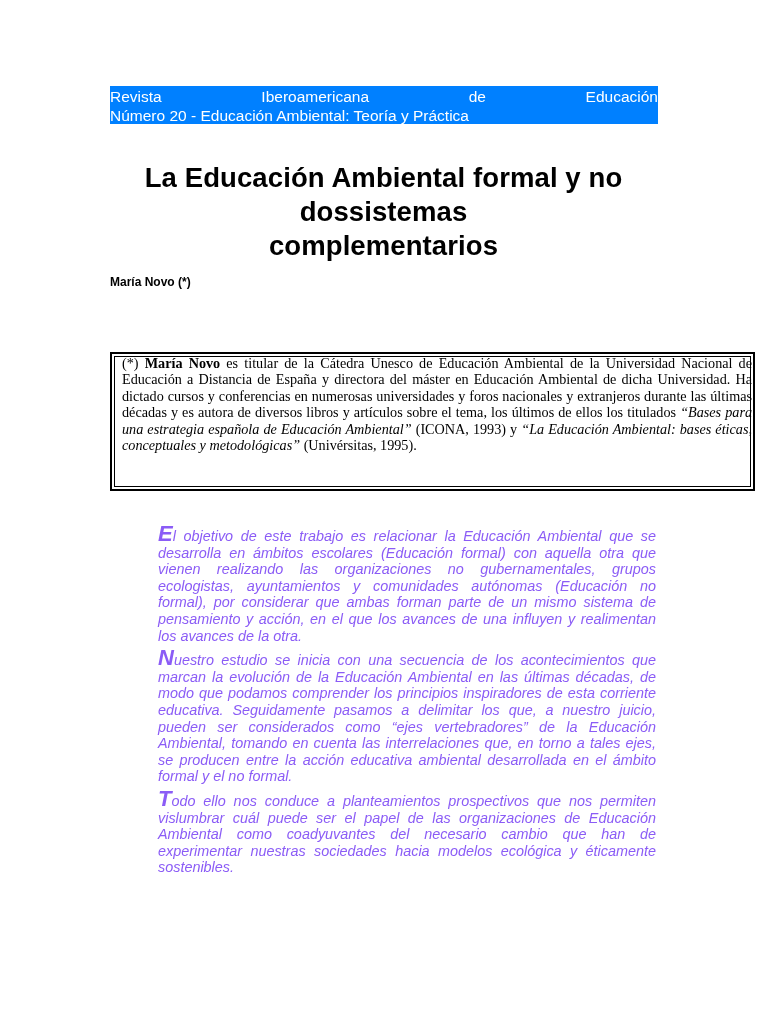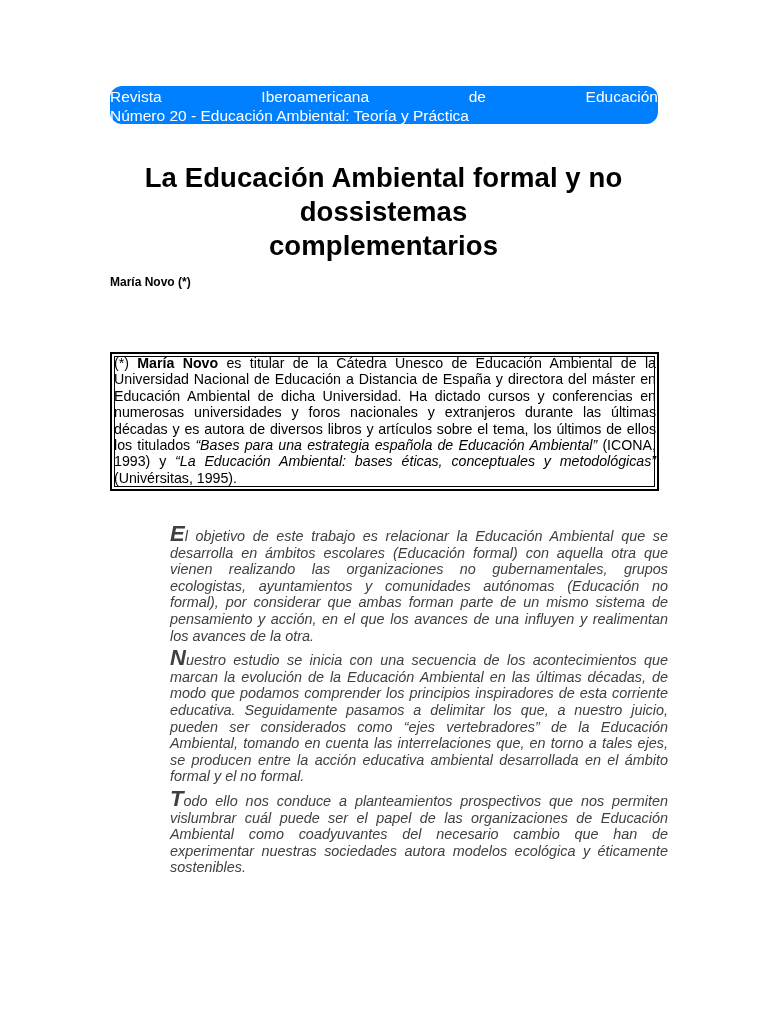--- a/index.html
+++ b/index.html
@@ -1,38 +1,38 @@
 <!DOCTYPE html>
 <html><head>
 <meta charset="utf-8">
 <style>
   html, body { margin:0; padding:0; background:#ffffff; }
   body { width:768px; height:1024px; position:relative; overflow:hidden; font-family:"Liberation Sans", sans-serif; color:#000; }
   .page { position:absolute; left:110px; top:86px; width:547px; }
   .journal-banner {
     background:#0080ff; color:#ffffff; font-size:15.5px; line-height:19px;
-    padding:1px 0 2px 0; height:38px; box-sizing:border-box; width:548px;border-radius:12px;
+    padding:1px 0 2px 0; height:38px; box-sizing:border-box; width:548px;
   }
   .banner-line1 { display:flex; justify-content:space-between; }
   .banner-line2 { white-space:nowrap; }
   .title {
     margin-top:37px; font-size:27.5px; font-weight:bold; line-height:34px;
     text-align:justify; text-align-last:left; letter-spacing:0.1px;
   }
   .title-line { display:flex; justify-content:center; }
   .author { margin-top:7px; font-size:12px; font-weight:bold; line-height:24px; }
   .bio-box {
-    position:absolute; top:266px; left:0; width:549px; height:139px;
+    position:absolute; top:266px; left:0; width:645px; height:139px;
     border:2px solid #000; box-sizing:border-box;
-    padding:1px 1px 0 2px; outline:1px solid #000; outline-offset:-5px;
+    padding:1px 1px 0 10px; outline:1px solid #000; outline-offset:-5px;font-family:Liberation Serif, serif;
   }
   .bio-inner { font-size:14.2px; line-height:16.4px; text-align:justify; }
   .bio-inner b { font-weight:bold; }
   .bio-inner i { font-style:italic; }
-  .abstract { position:absolute; left:48px; top:440px; width:498px; font-style:italic; font-size:14.4px; line-height:16.6px; text-align:justify; color:#404040;margin-left:12px; }
+  .abstract { position:absolute; left:48px; top:440px; width:498px; font-style:italic; font-size:14.4px; line-height:16.6px; text-align:justify; color:#8b5cf6; }
   .abstract p { margin:0 0 6px 0; }
   .dropcap { font-size:22px; font-weight:bold; font-style:italic; line-height:16px; }
 </style>
 </head>
 <body>
 
 <div class="page">
   <div class="journal-banner">
     <div class="banner-line1">
       <span>Revista</span>
@@ -60,15 +60,15 @@
 
   <div class="bio-box">
     <div class="bio-inner">
       <span>(*) </span><b>María Novo</b><span> es titular de la Cátedra Unesco de Educación Ambiental de la Universidad Nacional de Educación a Distancia de España y directora del máster en Educación Ambiental de dicha Universidad. Ha dictado cursos y conferencias en numerosas universidades y foros nacionales y extranjeros durante las últimas décadas y es autora de diversos libros y artículos sobre el tema, los últimos de ellos los titulados </span><i>“Bases para una estrategia española de Educación Ambiental”</i><span> (ICONA, 1993) y </span><i>“La Educación Ambiental: bases éticas, conceptuales y metodológicas”</i><span> (Univérsitas, 1995).</span>
     </div>
   </div>
 
   <div class="abstract">
     <p><span class="dropcap">E</span><span>l objetivo de este trabajo es relacionar la Educación Ambiental que se desarrolla en ámbitos escolares (Educación formal) con aquella otra que vienen realizando las organizaciones no gubernamentales, grupos ecologistas, ayuntamientos y comunidades autónomas (Educación no formal), por considerar que ambas forman parte de un mismo sistema de pensamiento y acción, en el que los avances de una influyen y realimentan los avances de la otra.</span></p>
     <p><span class="dropcap">N</span><span>uestro estudio se inicia con una secuencia de los acontecimientos que marcan la evolución de la Educación Ambiental en las últimas décadas, de modo que podamos comprender los principios inspiradores de esta corriente educativa. Seguidamente pasamos a delimitar los que, a nuestro juicio, pueden ser considerados como “ejes vertebradores” de la Educación Ambiental, tomando en cuenta las interrelaciones que, en torno a tales ejes, se producen entre la acción educativa ambiental desarrollada en el ámbito formal y el no formal.</span></p>
-    <p><span class="dropcap">T</span><span>odo ello nos conduce a planteamientos prospectivos que nos permiten vislumbrar cuál puede ser el papel de las organizaciones de Educación Ambiental como coadyuvantes del necesario cambio que han de experimentar nuestras sociedades autora modelos ecológica y éticamente sostenibles.</span></p>
+    <p><span class="dropcap">T</span><span>odo ello nos conduce a planteamientos prospectivos que nos permiten vislumbrar cuál puede ser el papel de las organizaciones de Educación Ambiental como coadyuvantes del necesario cambio que han de experimentar nuestras sociedades hacia modelos ecológica y éticamente sostenibles.</span></p>
   </div>
 </div>
 
 </body></html>

